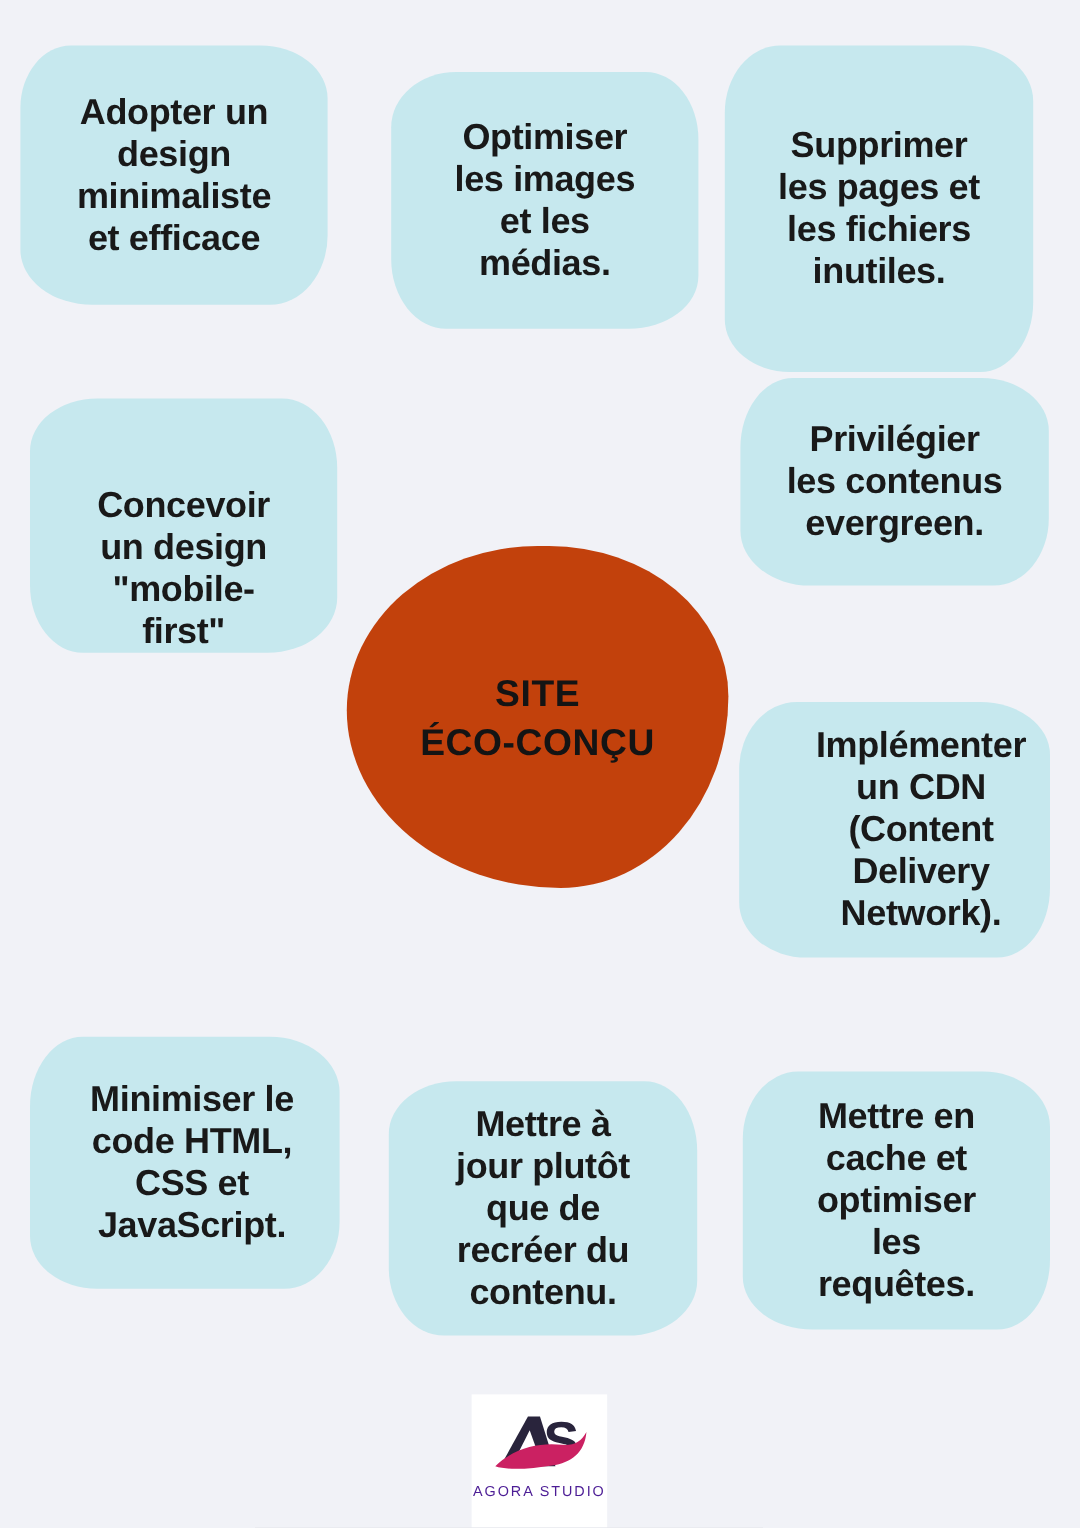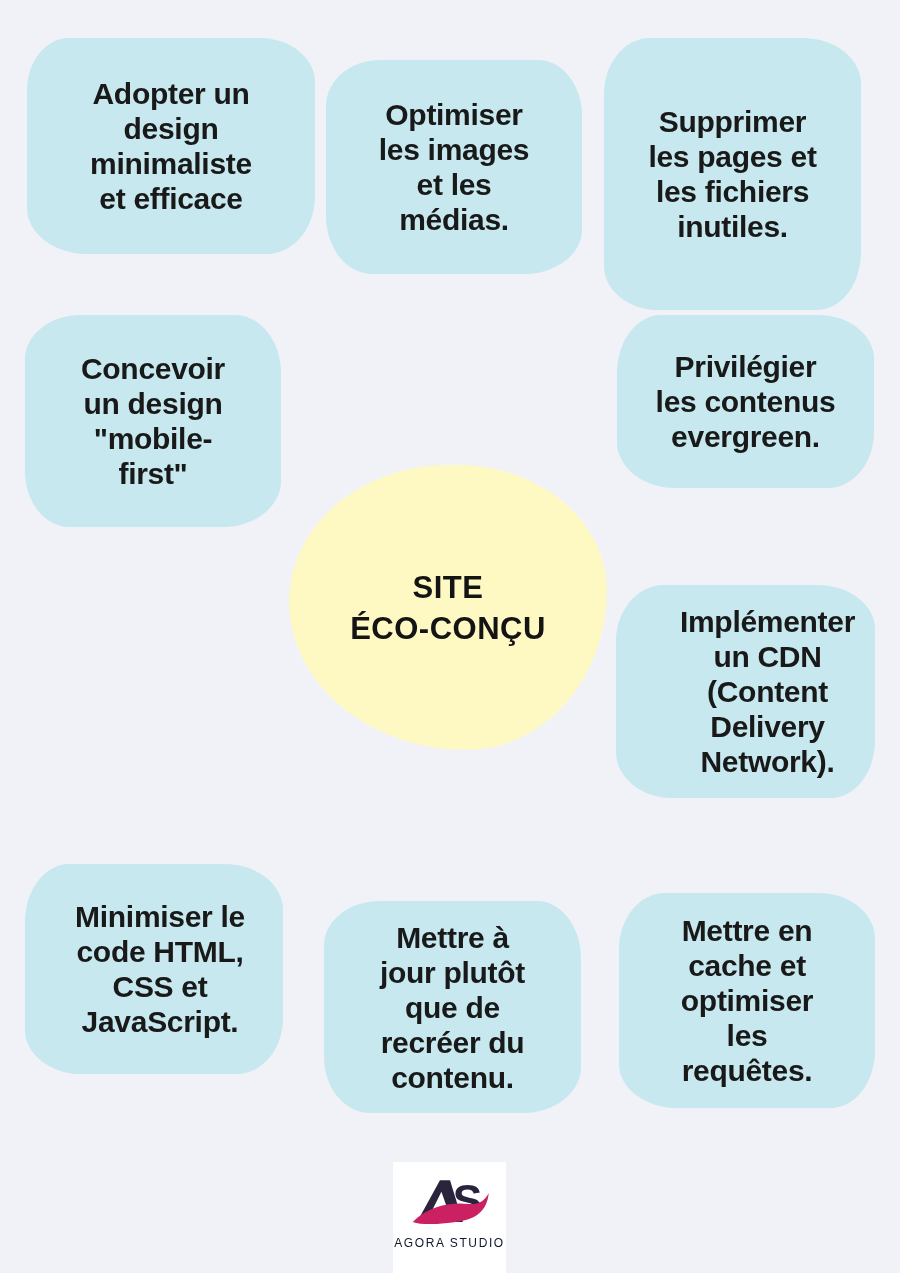--- a/index.html
+++ b/index.html
@@ -27,39 +27,39 @@
   .tip-text {
     white-space: pre-line;
     font-weight: 700;
     font-size: 30px;
     line-height: 35px;
     letter-spacing: -0.3px;
     color: #191919;
   }
 
   
-  .t1  { left: 27px;  top: 38px;  width: 288px; height: 216px; border-radius: 42px 56px 48px 60px / 52px 44px 58px 46px; }
+  .t1  { left: 17px;  top: 38px;  width: 256px; height: 216px; border-radius: 42px 56px 48px 60px / 52px 44px 58px 46px; }
   .t2  { left: 326px; top: 60px;  width: 256px; height: 214px; border-radius: 54px 44px 58px 46px / 46px 56px 44px 58px; }
   .t3  { left: 604px; top: 38px;  width: 257px; height: 272px; border-radius: 46px 58px 44px 54px / 56px 46px 58px 44px; }
-  .t4  { left: 25px;  top: 315px; width: 256px; height: 212px; border-radius: 56px 46px 58px 44px / 44px 58px 46px 56px; }
+  .t4  { left: 25px;  top: 332px; width: 256px; height: 212px; border-radius: 56px 46px 58px 44px / 44px 58px 46px 56px; align-items: flex-end; }
   .t5  { left: 617px; top: 315px; width: 257px; height: 173px; border-radius: 44px 56px 46px 58px / 58px 44px 56px 46px; }
   .t6  { left: 25px;  top: 589px; width: 256px; height: 212px; border-radius: 58px 46px 54px 44px / 46px 56px 44px 58px; }
   .t7  { left: 616px; top: 585px; width: 259px; height: 213px; border-radius: 48px 58px 44px 56px / 56px 44px 58px 46px; padding-left: 44px; }
   .t8  { left: 25px;  top: 864px; width: 258px; height: 210px; border-radius: 44px 58px 46px 56px / 58px 46px 56px 44px; padding-left: 12px; }
   .t9  { left: 324px; top: 901px; width: 257px; height: 212px; border-radius: 56px 44px 58px 46px / 44px 58px 46px 56px; }
   .t10 { left: 619px; top: 858px; width: 256px; height: 215px; border-radius: 46px 56px 44px 58px / 56px 46px 58px 44px; margin-top: 35px; }
 
   
   .center-blob {
     position: absolute;
     left: 289px;
-    top: 465px;
+    top: 455px;
     width: 318px;
     height: 285px;
-    background: #fef9c3;
+    background: #c2410c;
     border-radius: 50% 47% 44% 56% / 48% 44% 56% 52%;
     display: flex;
     align-items: center;
     justify-content: center;
     text-align: center;
   }
   .center-title {
     white-space: pre-line;
     font-weight: 700;
     font-size: 31px;
@@ -80,21 +80,21 @@
     flex-direction: column;
     align-items: center;
     padding-top: 12px;
   }
   .logo-mark { width: 86px; height: 60px; }
   .logo-wordmark {
     margin-top: 2px;
     font-size: 12px;
     font-weight: 400;
     letter-spacing: 1.6px;
-    color: #0f172a;
+    color: #4c1d95;
     white-space: nowrap;
   }
 </style>
 </head>
 <body>
 
 <div class="canvas">
 
   <div class="tip t1">
     <span class="tip-text">Adopter un

